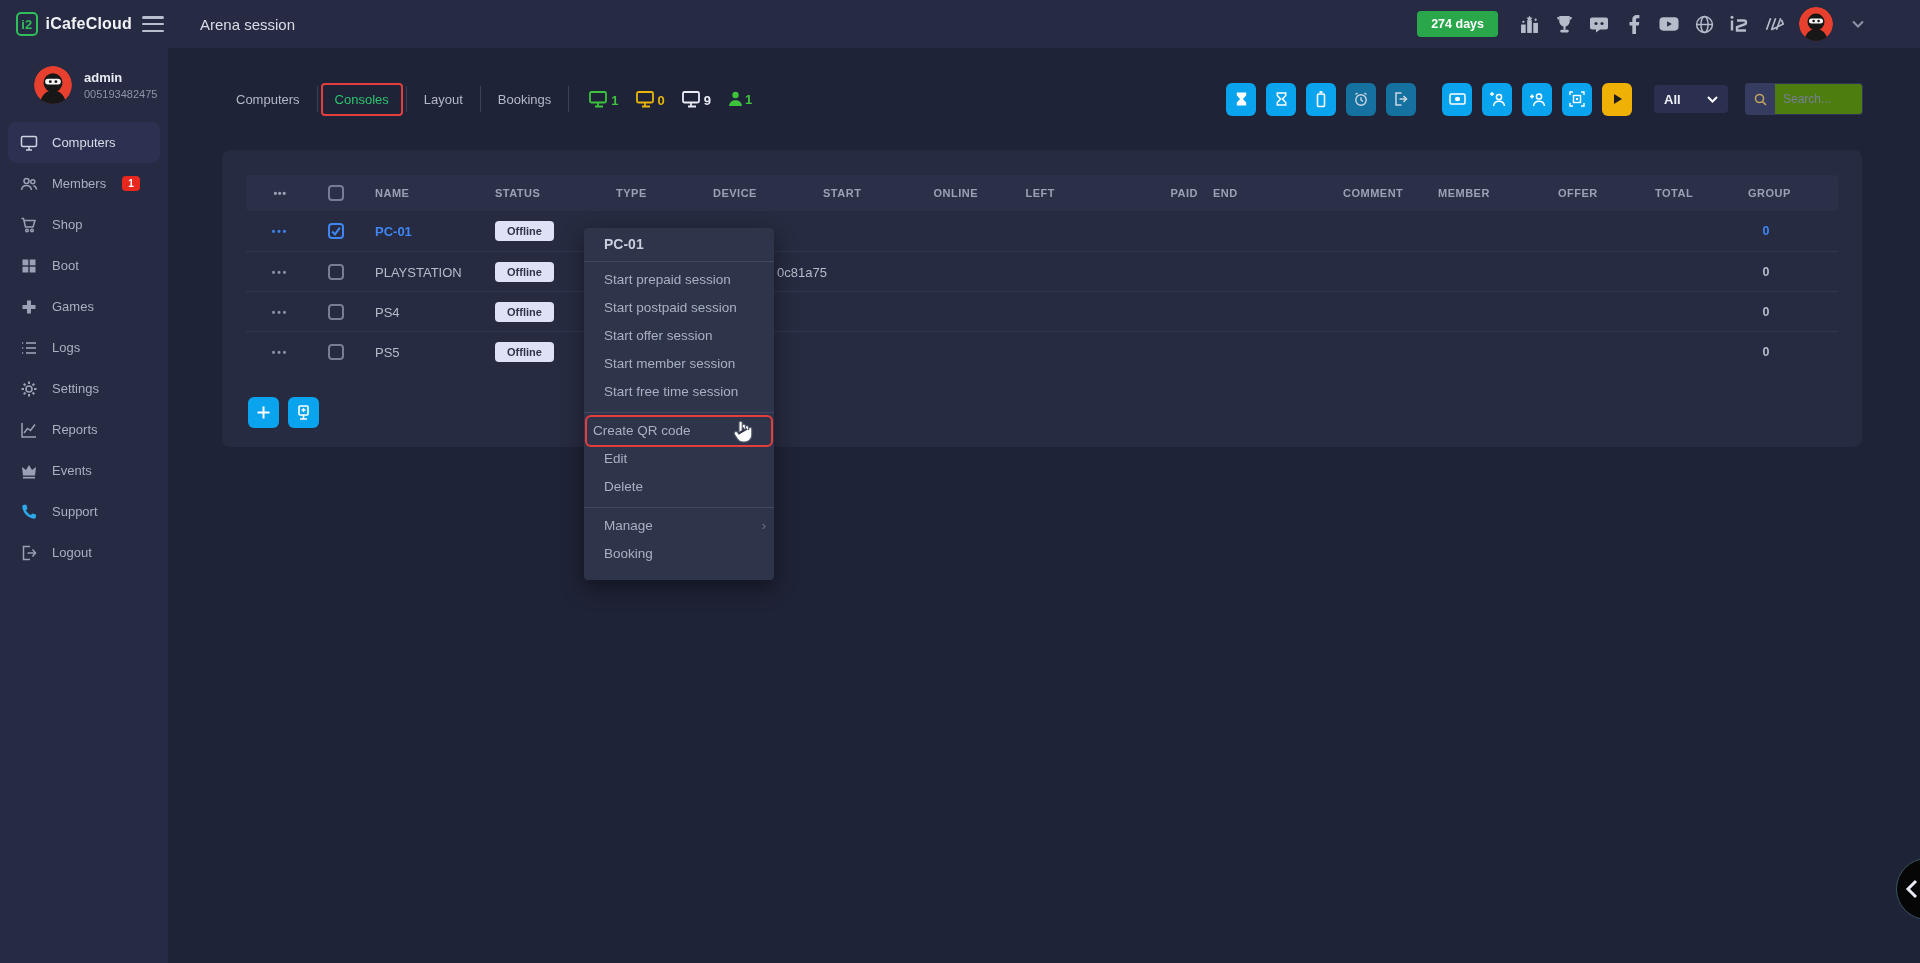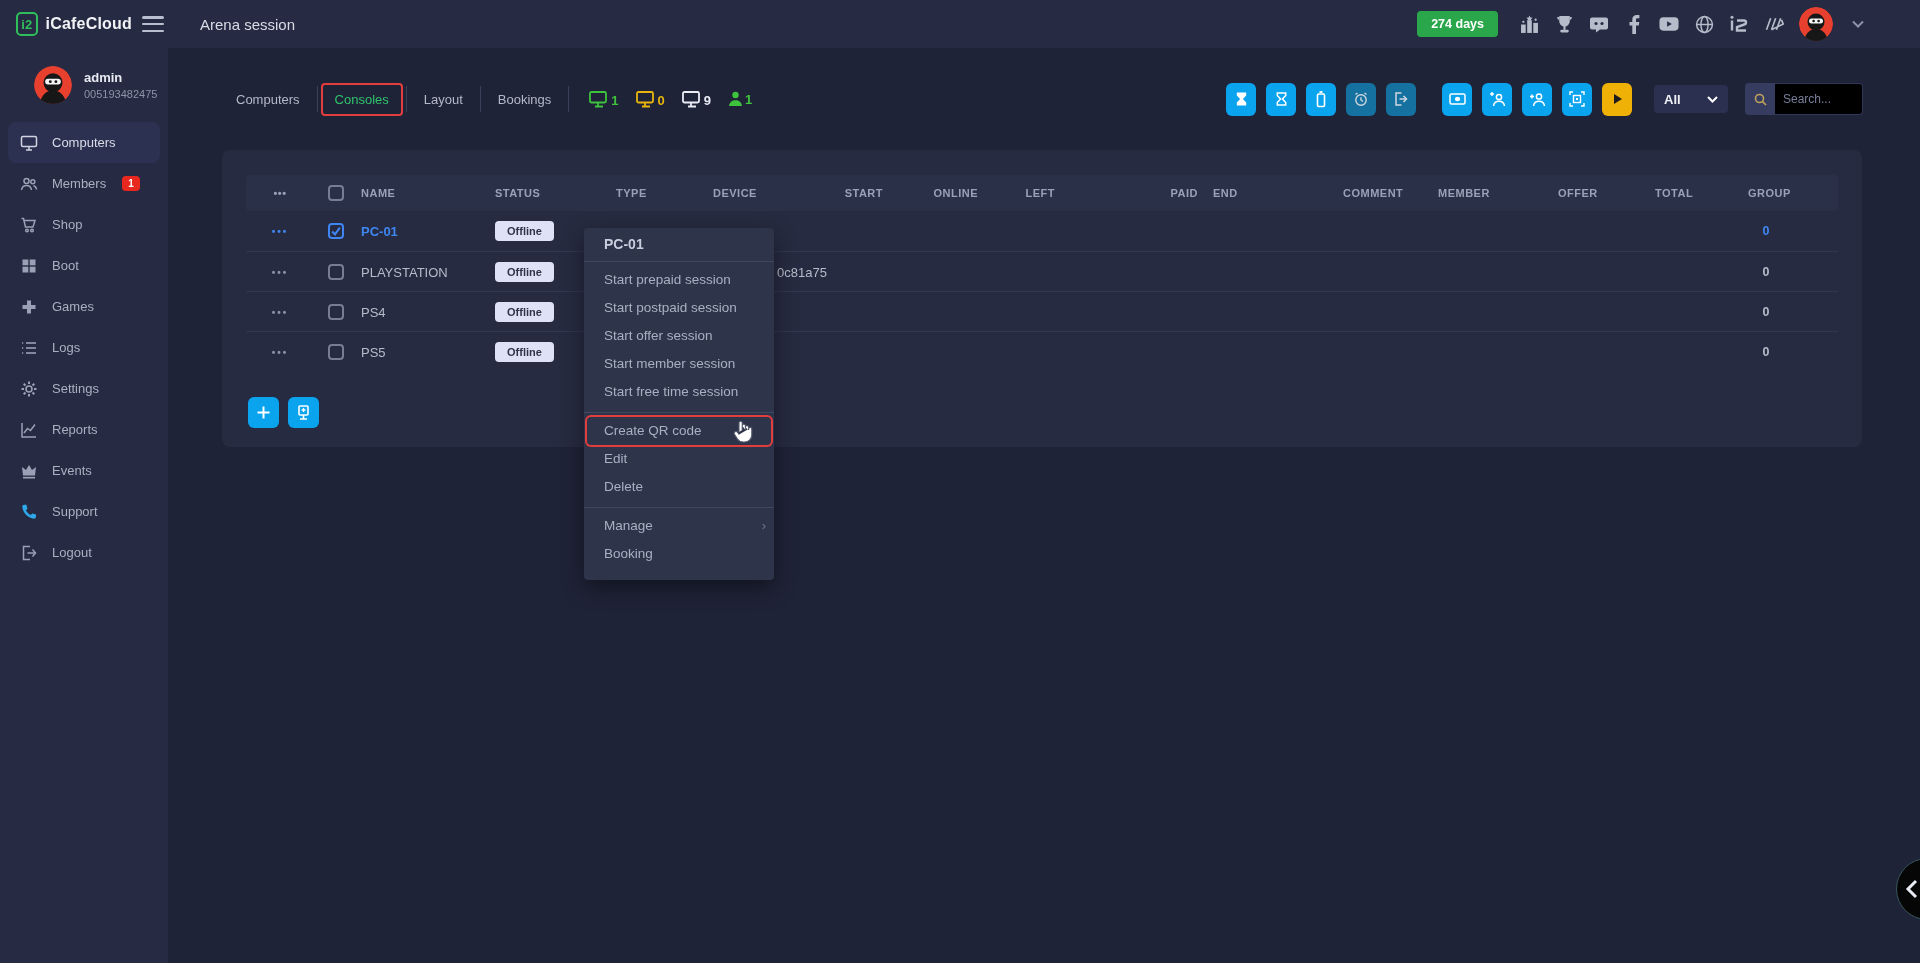--- a/index.html
+++ b/index.html
@@ -55,36 +55,36 @@
     align-items:center; justify-content:center; cursor:pointer; border:none; }
   .btn.muted { background:#15719f; }
   .btn.warning { background:#f0b106; }
   .btn.gap { margin-left:16px; }
   .filter-select { margin-left:22px; width:74px; height:28px; background:#2b3050; border-radius:4px;
     display:flex; align-items:center; justify-content:space-between; padding:0 10px;
     color:#f0f1f6; font-size:13px; font-weight:bold; cursor:pointer; }
   .search { margin-left:17px; width:118px; height:32px; display:flex; }
   .search-iconbox { width:30px; background:#363c60; border-radius:4px 0 0 4px;
     display:flex; align-items:center; justify-content:center; }
-  .search input { width:88px; background:#000000; border:1px solid #30365a; border-left:none;
+  .search input { width:88px; background:#4d7c0f; border:1px solid #30365a; border-left:none;
     border-radius:0 4px 4px 0; color:#cfd3e3; font-size:12px; padding:0 8px; outline:none; }
   .search input::placeholder { color:#787e9a; }
 
   
   .card { position:absolute; left:54px; top:102px; width:1640px; height:297px;
     background:#262b41; border-radius:8px; }
   .thead { position:relative; height:36px; margin:25px 24px 0; background:#2b3049; border-radius:4px; }
   .cell { position:absolute; top:50%; transform:translateY(-50%); white-space:nowrap; }
   .thead .cell { font-size:11px; font-weight:bold; color:#9aa1b6; letter-spacing:.5px; }
   .trow { position:relative; height:40px; margin:0 24px; font-size:13px; color:#b7bcca; }
   .trow + .trow { border-top:1px solid #313750; }
   .c-dots{left:12px;width:44px;text-align:center} .c-cb{left:82px}
-  .c-name{left:115px} .c-status{left:249px} .c-type{left:370px} .c-device{left:467px}
+  .c-name{left:129px} .c-status{left:249px} .c-type{left:370px} .c-device{left:467px}
   .c-device-frag{left:531px}
-  .c-start{left:577px;width:60px;text-align:right} .c-online{left:672px;width:60px;text-align:right}
+  .c-start{left:577px;width:60px;text-align:left} .c-online{left:672px;width:60px;text-align:right}
   .c-left{left:749px;width:60px;text-align:right} .c-paid{left:892px;width:60px;text-align:right}
   .c-end{left:967px} .c-comment{left:1097px} .c-member{left:1192px} .c-offer{left:1312px}
   .c-total{left:1409px} .c-group{left:1502px;width:36px;text-align:center;font-weight:bold;font-size:12.5px}
   .dots { font-size:10px; font-weight:bold; letter-spacing:2px; color:#8d93a8; cursor:pointer; }
   .dots.sel { color:#3f86f2; }
   .cb { width:16px; height:16px; border:2px solid #767d95; border-radius:4px; cursor:pointer;
     display:flex; align-items:center; justify-content:center; }
   .cb.checked { border-color:#3f86f2; }
   .name-link { cursor:pointer; }
   .name-link.sel { color:#3f86f2; font-weight:bold; }
@@ -96,21 +96,21 @@
 
   
   .ctx-menu { position:absolute; left:584px; top:228px; width:190px; background:#2e3449;
     border-radius:4px; box-shadow:0 8px 22px rgba(0,0,0,.45); z-index:50;
     color:#a9b0c4; font-size:13.5px; padding-bottom:6px; }
   .ctx-header { padding:8px 20px; font-weight:bold; font-size:14px; color:#c9cede;
     border-bottom:1px solid #414761; line-height:17px; }
   .ctx-group { padding:4px 0 6px; }
   .ctx-group + .ctx-group { border-top:1px solid #414761; }
   .ctx-item { height:28px; line-height:28px; padding:0 20px; cursor:pointer; position:relative; }
-  .ctx-item.highlight { margin:0 3px; padding:0 17px; border-radius:4px;
+  .ctx-item.highlight { margin:0 3px; padding:0 6px; border-radius:4px;
     box-shadow:0 0 0 2px #e43d3d; }
   .ctx-sub { position:absolute; right:8px; top:0; color:#6e7590; font-size:13px; }
   .hand-cursor { position:absolute; left:730px; top:418px; z-index:60; }
 
   
   .edge-toggle { position:absolute; left:1896px; top:858px; width:62px; height:62px;
     border-radius:50%; background:#060606; border:1px solid #36565c; z-index:40;
     display:flex; align-items:center; cursor:pointer; }
   .edge-toggle svg { margin-left:8px; }
 </style>

